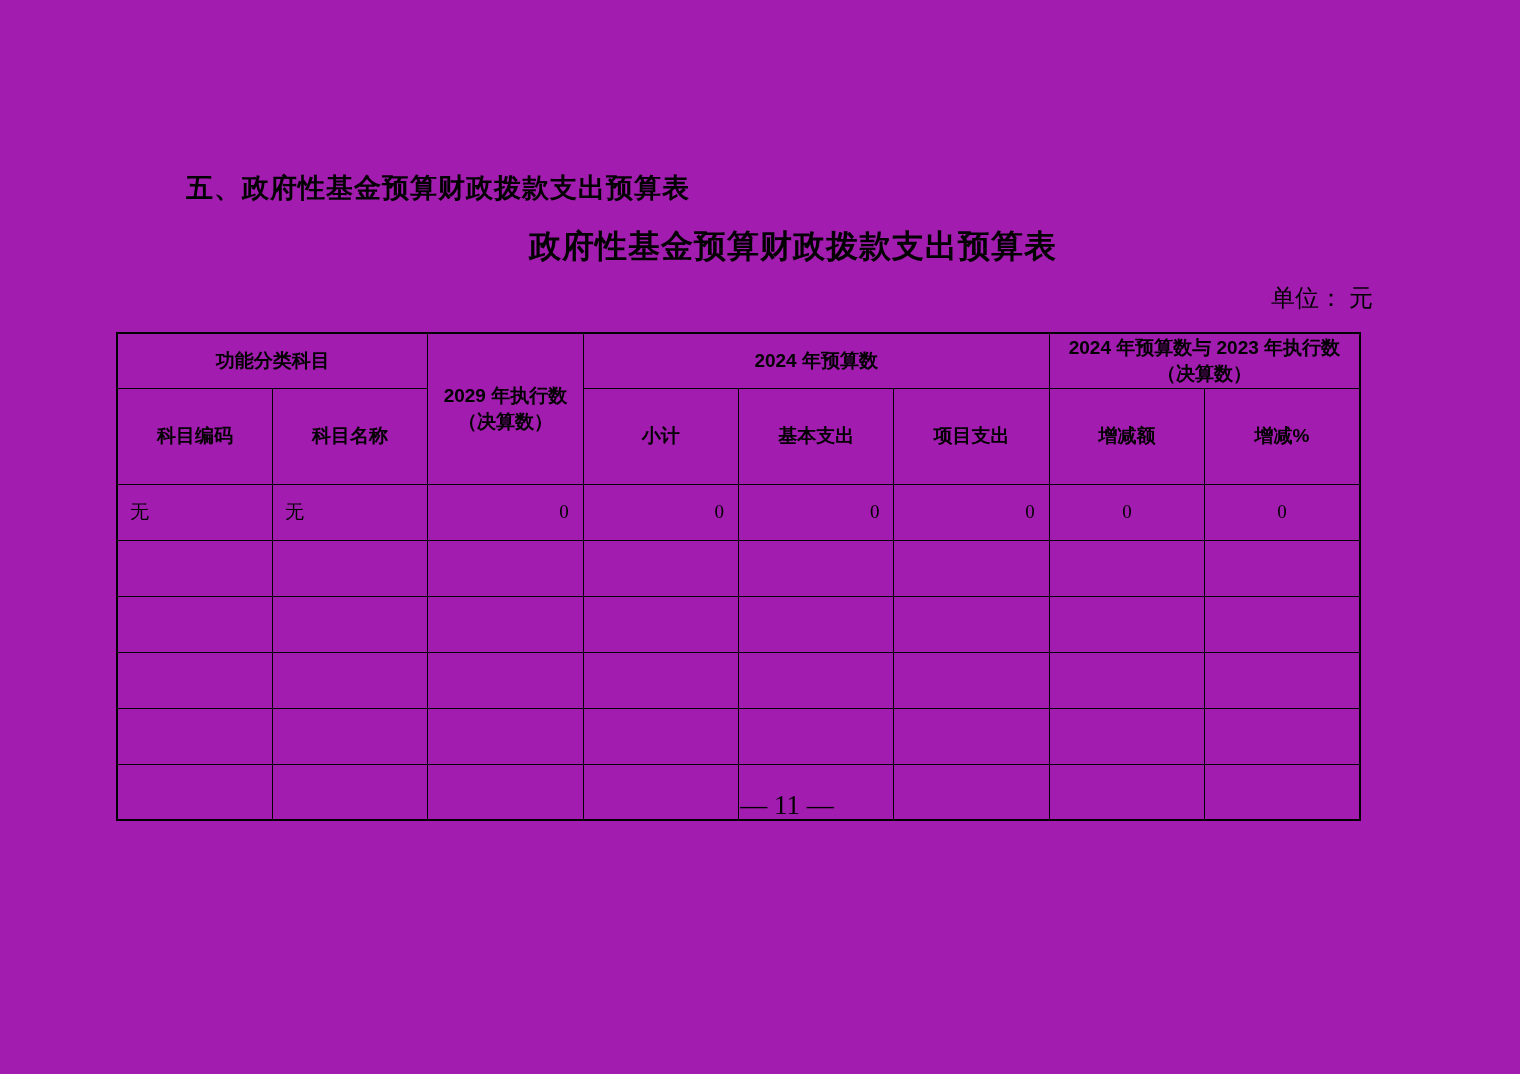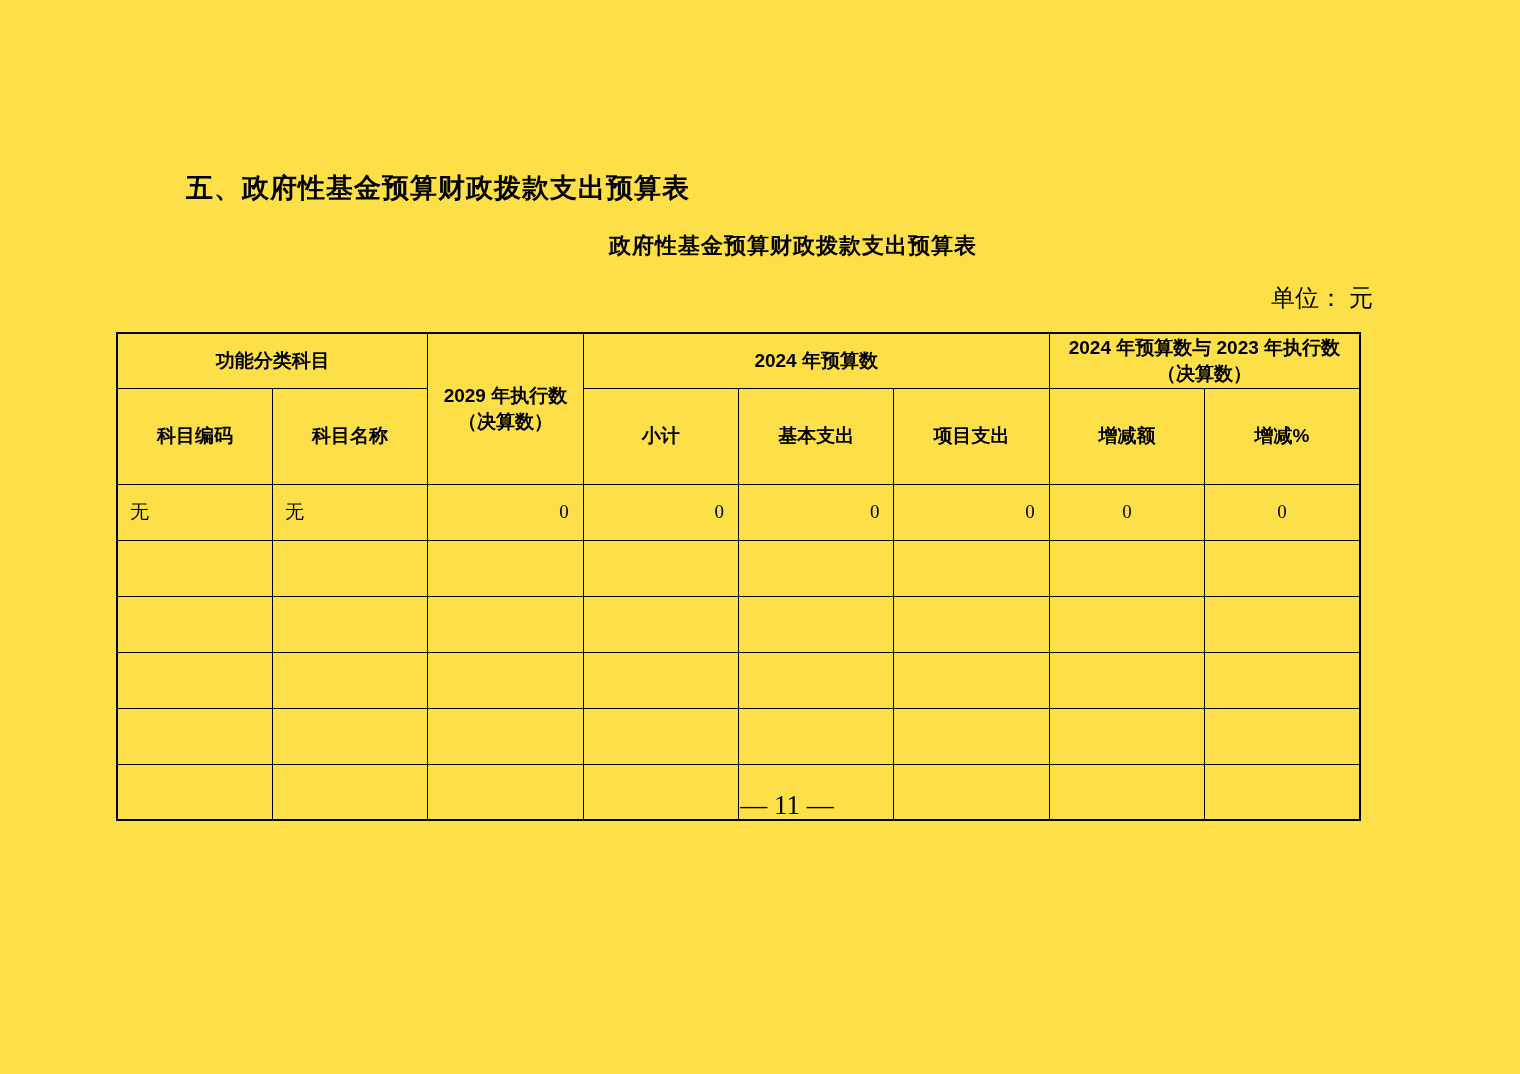--- a/index.html
+++ b/index.html
@@ -8,21 +8,21 @@
     width: 1520px;
     height: 1074px;
     position: relative;
     font-family: "Liberation Serif", "DejaVu Serif", serif;
     color: #000000;
     overflow: hidden;
   }
   .page {
     position: absolute;
     inset: 0;
-    background: #fde047;
+    background: #a21caf;
     text-decoration: underline;
   }
   .section-heading {
     position: absolute;
     left: 186px;
     top: 172px;
     font-family: "Liberation Sans", "DejaVu Sans", sans-serif;
     font-weight: 700;
     font-size: 27px;
     line-height: 32px;
@@ -30,21 +30,21 @@
     white-space: nowrap;
   }
   .doc-title {
     position: absolute;
     left: 66px;
     right: 0;
     top: 226px;
     text-align: center;
     font-family: "Liberation Serif", "DejaVu Serif", serif;
     font-weight: 700;
-    font-size: 22px;
+    font-size: 32px;
     line-height: 40px;
     letter-spacing: 1px;
     white-space: nowrap;
   }
   .unit-label {
     position: absolute;
     right: 147px;
     top: 283px;
     font-family: "Liberation Serif", "DejaVu Serif", serif;
     font-size: 24px;

